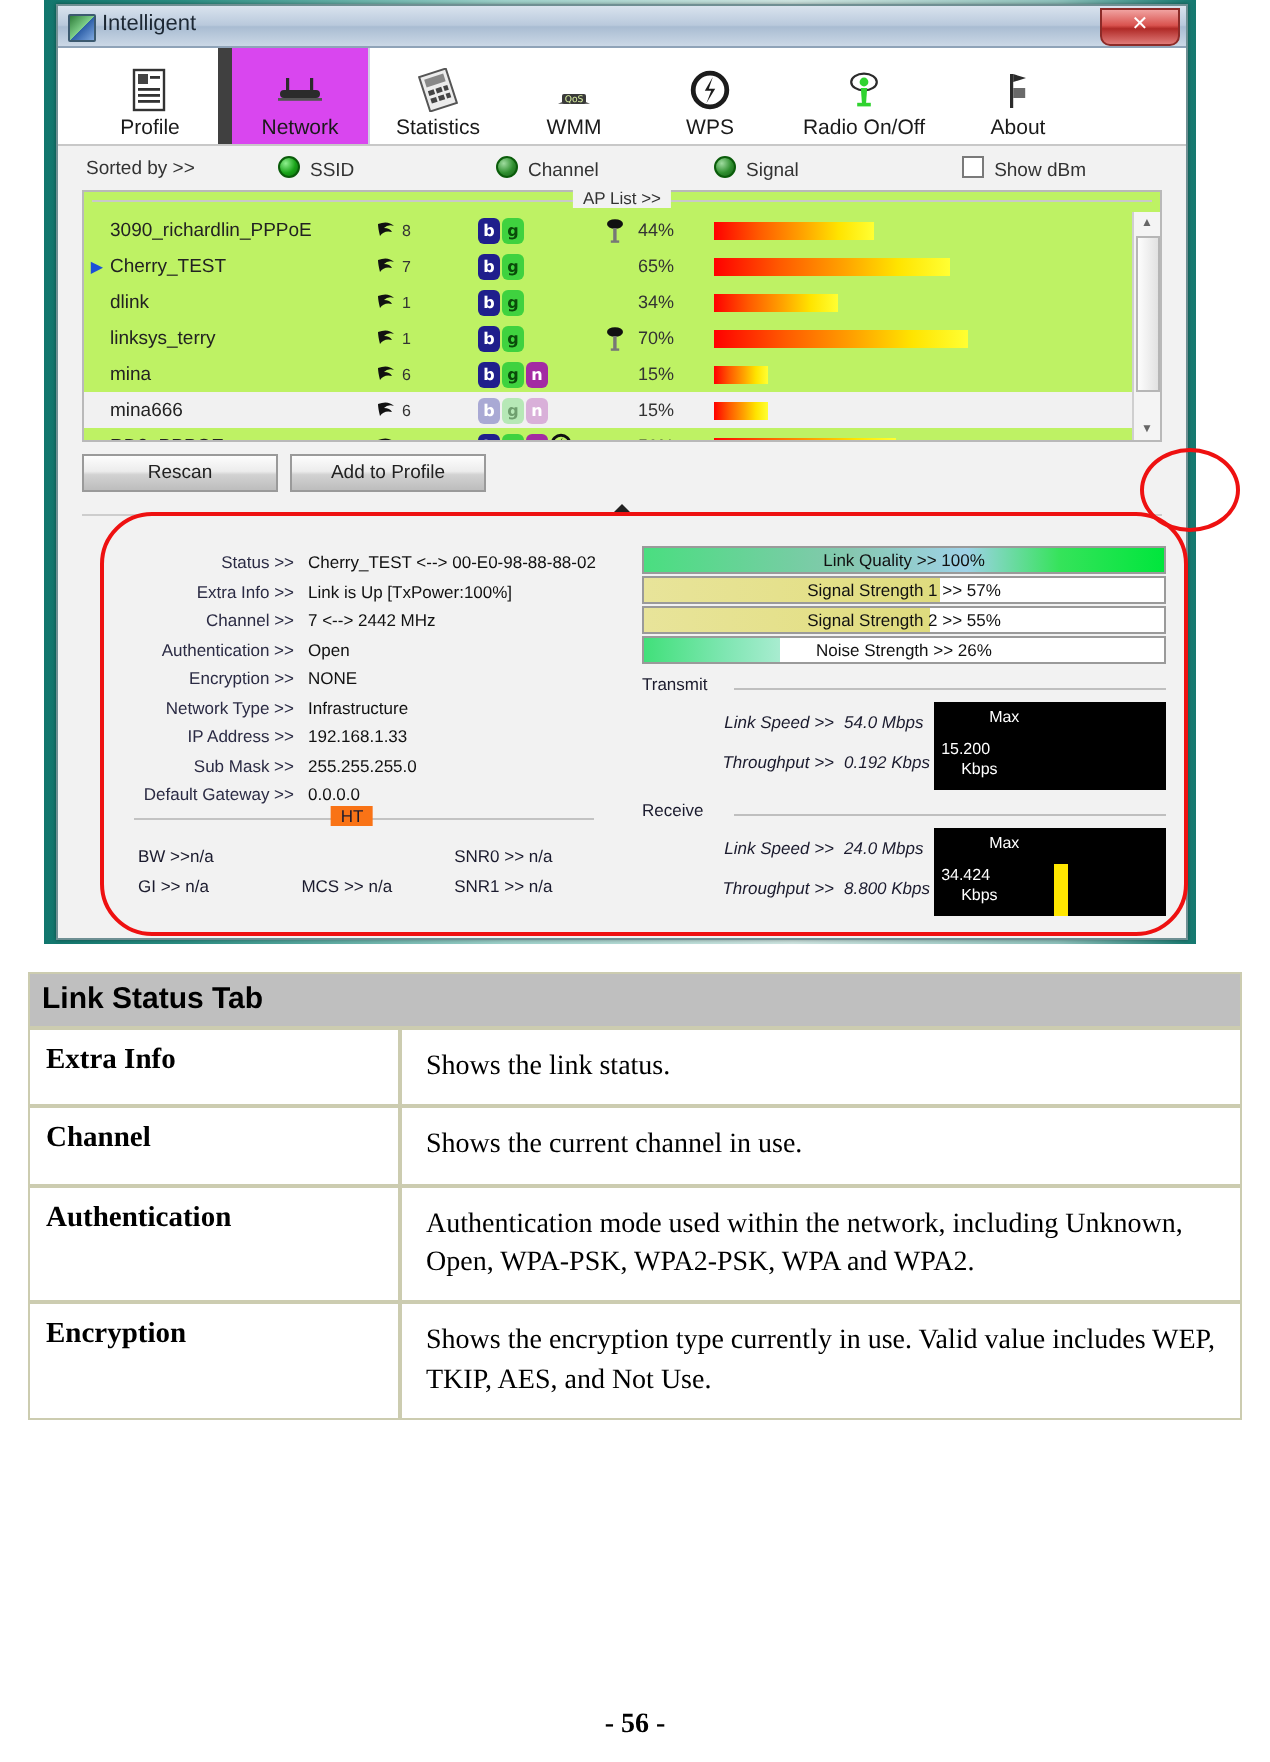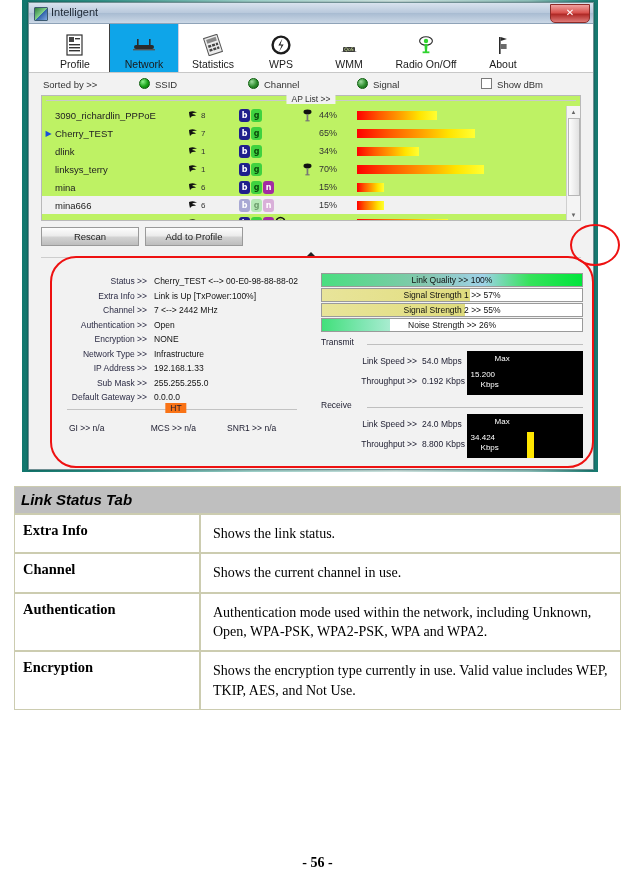--- a/index.html
+++ b/index.html
@@ -26,21 +26,21 @@
   .closebtn{position:absolute;right:3px;top:1px;width:38px;height:17px;border-radius:0 0 5px 5px;
     background:linear-gradient(180deg,#f0a2a0 0%,#d9534f 45%,#b02a27 55%,#e07a78 100%);
     border:1px solid #8d2b28;color:#fff;font-size:10px;line-height:16px;text-align:center;
     font-family:"DejaVu Sans",sans-serif;}
 
   
   .toolbar{height:48px;background:#ffffff;border-bottom:1px solid #c8c8c8;
     display:flex;align-items:flex-end;padding-left:12px;}
   .tb-item{width:68px;height:46px;display:flex;flex-direction:column;align-items:center;
     justify-content:flex-end;padding-bottom:2px;}
-  .tb-item.sel{background:#0ea5e9;border-left:1px solid #404040;border-right:1px solid #cfcfe2;}
+  .tb-item.sel{background:#d946ef;border-left:7px solid #404040;border-right:1px solid #cfcfe2;}
   .tb-item .glyph{height:26px;display:flex;align-items:center;justify-content:center;}
   .tb-item .lbl{font-size:10.5px;color:#1a1a1a;white-space:nowrap;}
   .tb-item.wide{width:86px;}
 
   
   .sortbar{height:22px;display:flex;align-items:center;font-size:9.5px;color:#333;
     padding:0 14px;background:#f2f2f2;}
   .sortbar .s-lbl{width:96px;}
   .radio{width:9px;height:9px;border-radius:50%;margin-right:5px;
     background:radial-gradient(circle at 32% 30%,#8ef08e 0%,#19a319 55%,#0b6b0b 100%);
@@ -120,40 +120,40 @@
   .fill-lq{background:linear-gradient(90deg,#4ade80 0%,#86c7b0 40%,#9fd2e8 62%,#35e35a 80%,#00e63c 100%);}
   .fill-ss{background:linear-gradient(90deg,#e8e49a 0%,#e4e089 60%,#dedb7e 100%);}
   .fill-ns{background:linear-gradient(90deg,#41e07a 0%,#7fe6b2 60%,#a8ecd0 100%);}
 
   .trsec{margin-top:7px;position:relative;}
   .trlabel{position:relative;height:10px;font-size:8.5px;color:#1b1b2e;}
   .trlabel .t{position:absolute;left:0;top:-2px;background:#f2f2f2;padding-right:4px;}
   .trlabel .l{position:absolute;top:5px;left:46px;right:0;height:1px;background:#bfbfbf;}
   .trbody{display:flex;margin-top:2px;}
   .trleft{width:150px;}
-  .trleft .tr{height:20px;display:flex;align-items:center;font-size:8.5px;}
+  .trleft .tr{height:20px;display:flex;align-items:center;font-size:8.5px;font-style:italic;}
   .trleft .tr .k{text-align:right;width:96px;padding-right:5px;}
   .graph{width:120px;height:44px;background:#000;position:relative;}
   .graph .mx{position:absolute;left:28px;top:3px;color:#fff;font-size:8px;}
   .graph .v1{position:absolute;left:4px;top:19px;color:#fff;font-size:8px;}
   .graph .v2{position:absolute;left:14px;top:29px;color:#fff;font-size:8px;}
   .graph .spike{position:absolute;width:7px;background:#ffe600;}
 
   
   .anno{position:absolute;border:2.5px solid #ee1111;border-radius:50%;}
   .anno-big{left:28px;top:256px;width:540px;height:208px;border-radius:26px;}
   .anno-sm{left:548px;top:224px;width:46px;height:38px;}
 
   
   .doc{position:absolute;left:14px;top:486px;width:607px;
     font-family:"Liberation Serif",serif;}
   .doc table{border-collapse:separate;border-spacing:0;width:100%;}
   .doc td{border:1px solid #ccccb0;vertical-align:top;}
   .hdrcell{background:#bfbfbf;padding:4px 6px 5px 6px;font-size:15px;font-weight:bold;color:#000;
-    font-family:"Liberation Sans",sans-serif;font-style:italic;}
+    font-family:"Liberation Sans",sans-serif;}
   .kcell{width:170px;padding:7px 6px 7px 8px;font-size:14.5px;font-weight:bold;color:#000;}
   .vcell{padding:9px 10px 9px 12px;font-size:14px;line-height:1.38;color:#000;}
   .vcell.just{text-align:justify;text-align-last:left;}
   .pagenum{position:absolute;left:0;right:0;top:855px;text-align:center;
     font-family:"Liberation Serif",serif;font-size:14px;font-weight:bold;color:#000;}
 </style>
 </head>
 <body>
 
 <div class="shot">
@@ -209,37 +209,37 @@
                 <rect x="14" y="14" width="2.2" height="2.5" fill="#444"></rect>
               </g>
             </svg>
         </span>
         <span class="lbl">Statistics</span>
       </div>
 
       <div class="tb-item">
         <span class="glyph">
           <svg width="22" height="22" viewBox="0 0 22 22">
-              <circle cx="11" cy="11" r="8.4" fill="none" stroke="#1c1c1c" stroke-width="2.4"></circle>
-              <path d="M12.4 4.5 L8.4 11.4 L11.6 11.4 L9.2 17.6 L13.6 10.4 L10.4 10.4 Z" fill="#1c1c1c"></path>
-            </svg>
-        </span>
-        <span class="lbl">WPS</span>
-      </div>
-
-      <div class="tb-item">
-        <span class="glyph">
-          <svg width="22" height="22" viewBox="0 0 22 22">
               <path d="M3 18 A15 15 0 0 1 19 18 Z" fill="#6e6e6e"></path>
               <path d="M5 18 A11 11 0 0 1 17 18 Z" fill="#8a8a8a"></path>
               <rect x="5" y="13" width="12" height="5" rx="1" fill="#3a3a3a"></rect>
               <text x="11" y="17.2" font-size="4.6" fill="#d9f0a0" text-anchor="middle" font-family="DejaVu Sans">QoS</text>
             </svg>
         </span>
         <span class="lbl">WMM</span>
+      </div>
+
+      <div class="tb-item">
+        <span class="glyph">
+          <svg width="22" height="22" viewBox="0 0 22 22">
+              <circle cx="11" cy="11" r="8.4" fill="none" stroke="#1c1c1c" stroke-width="2.4"></circle>
+              <path d="M12.4 4.5 L8.4 11.4 L11.6 11.4 L9.2 17.6 L13.6 10.4 L10.4 10.4 Z" fill="#1c1c1c"></path>
+            </svg>
+        </span>
+        <span class="lbl">WPS</span>
       </div>
 
       <div class="tb-item wide">
         <span class="glyph">
           <svg width="22" height="22" viewBox="0 0 22 22">
               <ellipse cx="11" cy="7" rx="6.4" ry="4.2" fill="none" stroke="#2b2b2b" stroke-width="1.1"></ellipse>
               <circle cx="11" cy="7" r="2.2" fill="#2fd32f"></circle>
               <path d="M9.4 10 L12.6 10 L12 18 L10 18 Z" fill="#2fd32f"></path>
               <rect x="7.6" y="17.4" width="6.8" height="1.8" fill="#2fd32f"></rect>
             </svg>
@@ -470,20 +470,25 @@
             <span class="v">0.0.0.0</span>
           </div>
         </div>
 
       <div class="htsec">
         <div class="htline">
           <div class="l"></div>
           <div class="t">HT</div>
         </div>
         <div class="htgrid">
+          <div class="hr">
+            <span class="c1">BW &gt;&gt;n/a</span>
+            <span class="c2"></span>
+            <span class="c3">SNR0 &gt;&gt;  n/a</span>
+          </div>
           <div class="hr">
             <span class="c1">GI &gt;&gt; n/a</span>
             <span class="c2">MCS &gt;&gt;  n/a</span>
             <span class="c3">SNR1 &gt;&gt;  n/a</span>
           </div>
         </div>
       </div>
 
       <div class="dcol-r">
         <div class="qbars" id="quality-bars">

